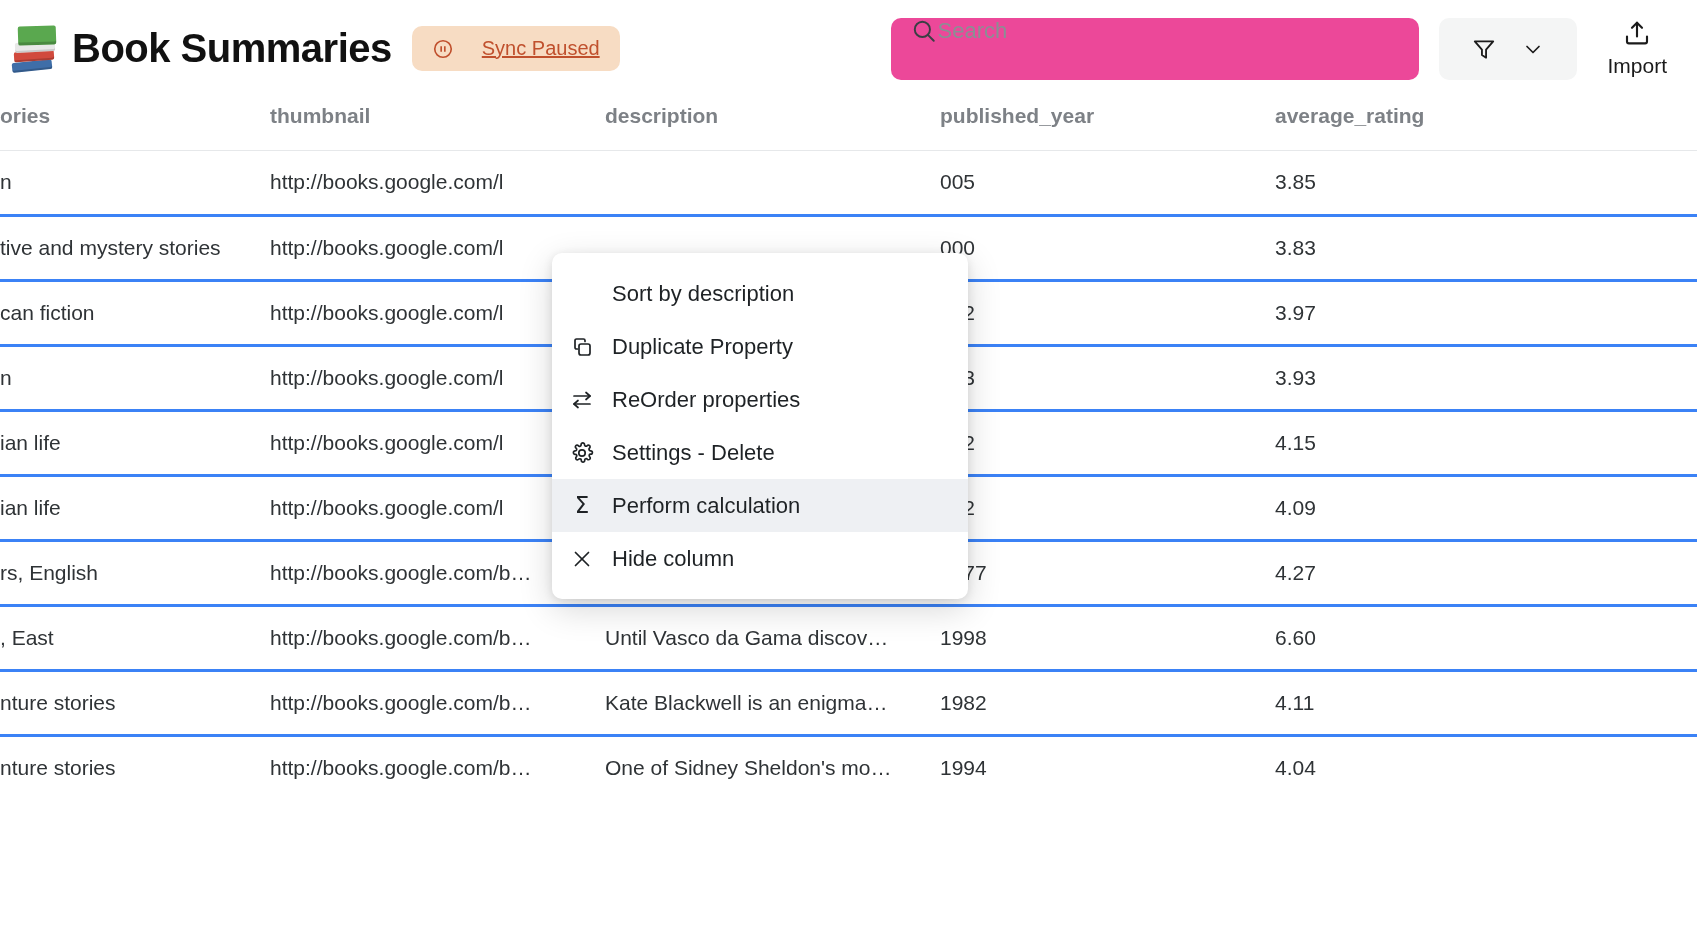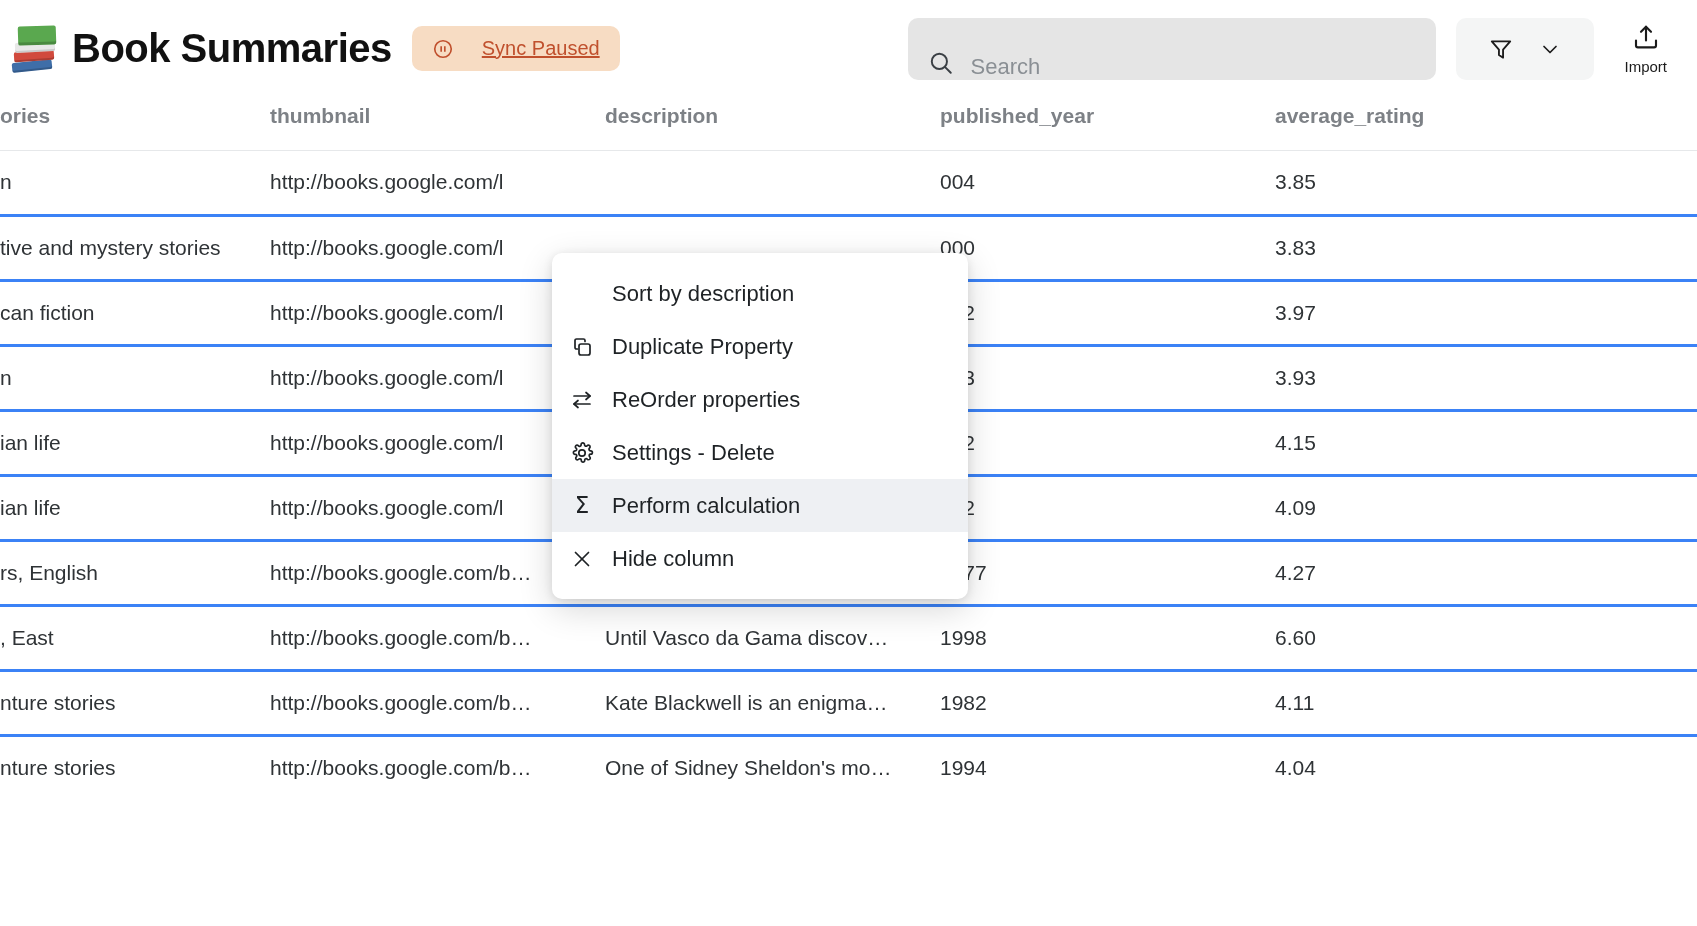--- a/index.html
+++ b/index.html
@@ -65,25 +65,25 @@
   .topbar-right {
     margin-left: auto;
     display: flex;
     align-items: center;
     gap: 20px;
   }
 
   .search-box {
     width: 528px;
     height: 62px;
-    background: #e5e5e5;
+    background: #ec4899;
     border-radius: 10px;
     display: flex;
-    align-items: flex-end;
-    gap: 16px;
+    align-items: flex-start;
+    gap: 0;
     padding: 0 20px;
   }
   .search-box input {
     border: none;
     outline: none;
     background: transparent;
     font-size: 22px;
     font-family: "Liberation Sans", sans-serif;
     color: #222;
     width: 100%;
@@ -114,21 +114,21 @@
     display: flex;
     flex-direction: column;
     align-items: center;
     gap: 2px;
     background: transparent;
     border: none;
     cursor: pointer;
     padding: 0 6px;
     margin-left: 4px;
   }
-  .import-btn .label { font-size: 15px; color: #1b1b1b; }
+  .import-btn .label { font-size: 21px; color: #1b1b1b; }
 
   
   .table-wrap {
     position: relative;
     height: 834px;
     overflow: hidden;
   }
   table.grid {
     width: 100%;
     border-collapse: collapse;
@@ -283,21 +283,21 @@
         <th>description</th>
         <th>published_year</th>
         <th>average_rating</th>
       </tr>
     </thead>
     <tbody>
         <tr>
           <td>n</td>
           <td>http://books.google.com/l</td>
           <td></td>
-          <td>004</td>
+          <td>005</td>
           <td>3.85</td>
         </tr>
         <tr>
           <td>tive and mystery stories</td>
           <td>http://books.google.com/l</td>
           <td></td>
           <td>000</td>
           <td>3.83</td>
         </tr>
         <tr>

